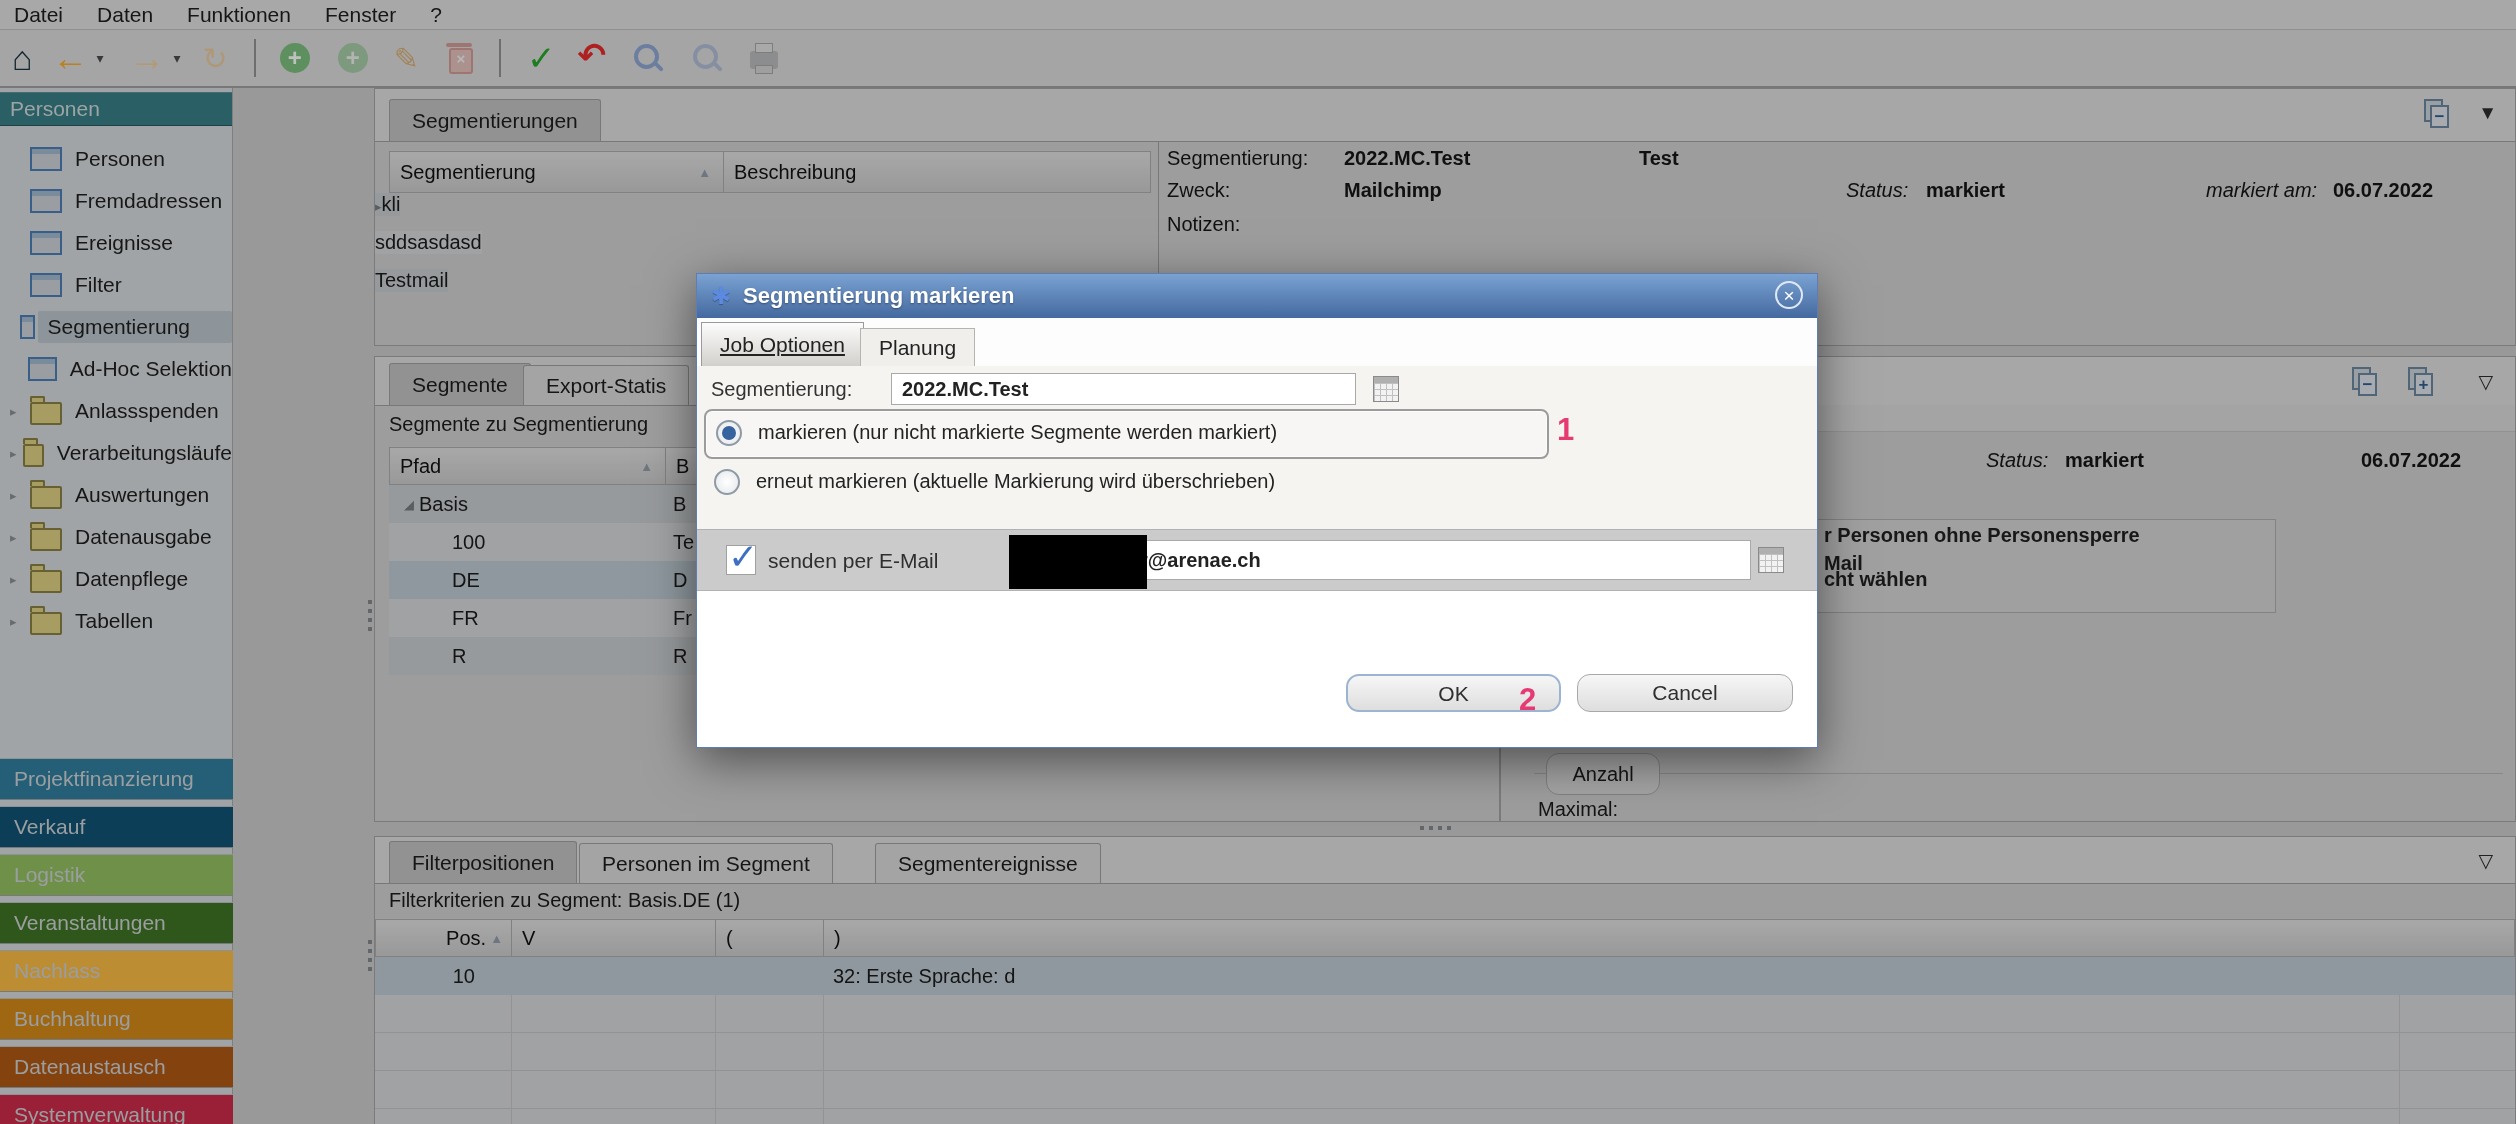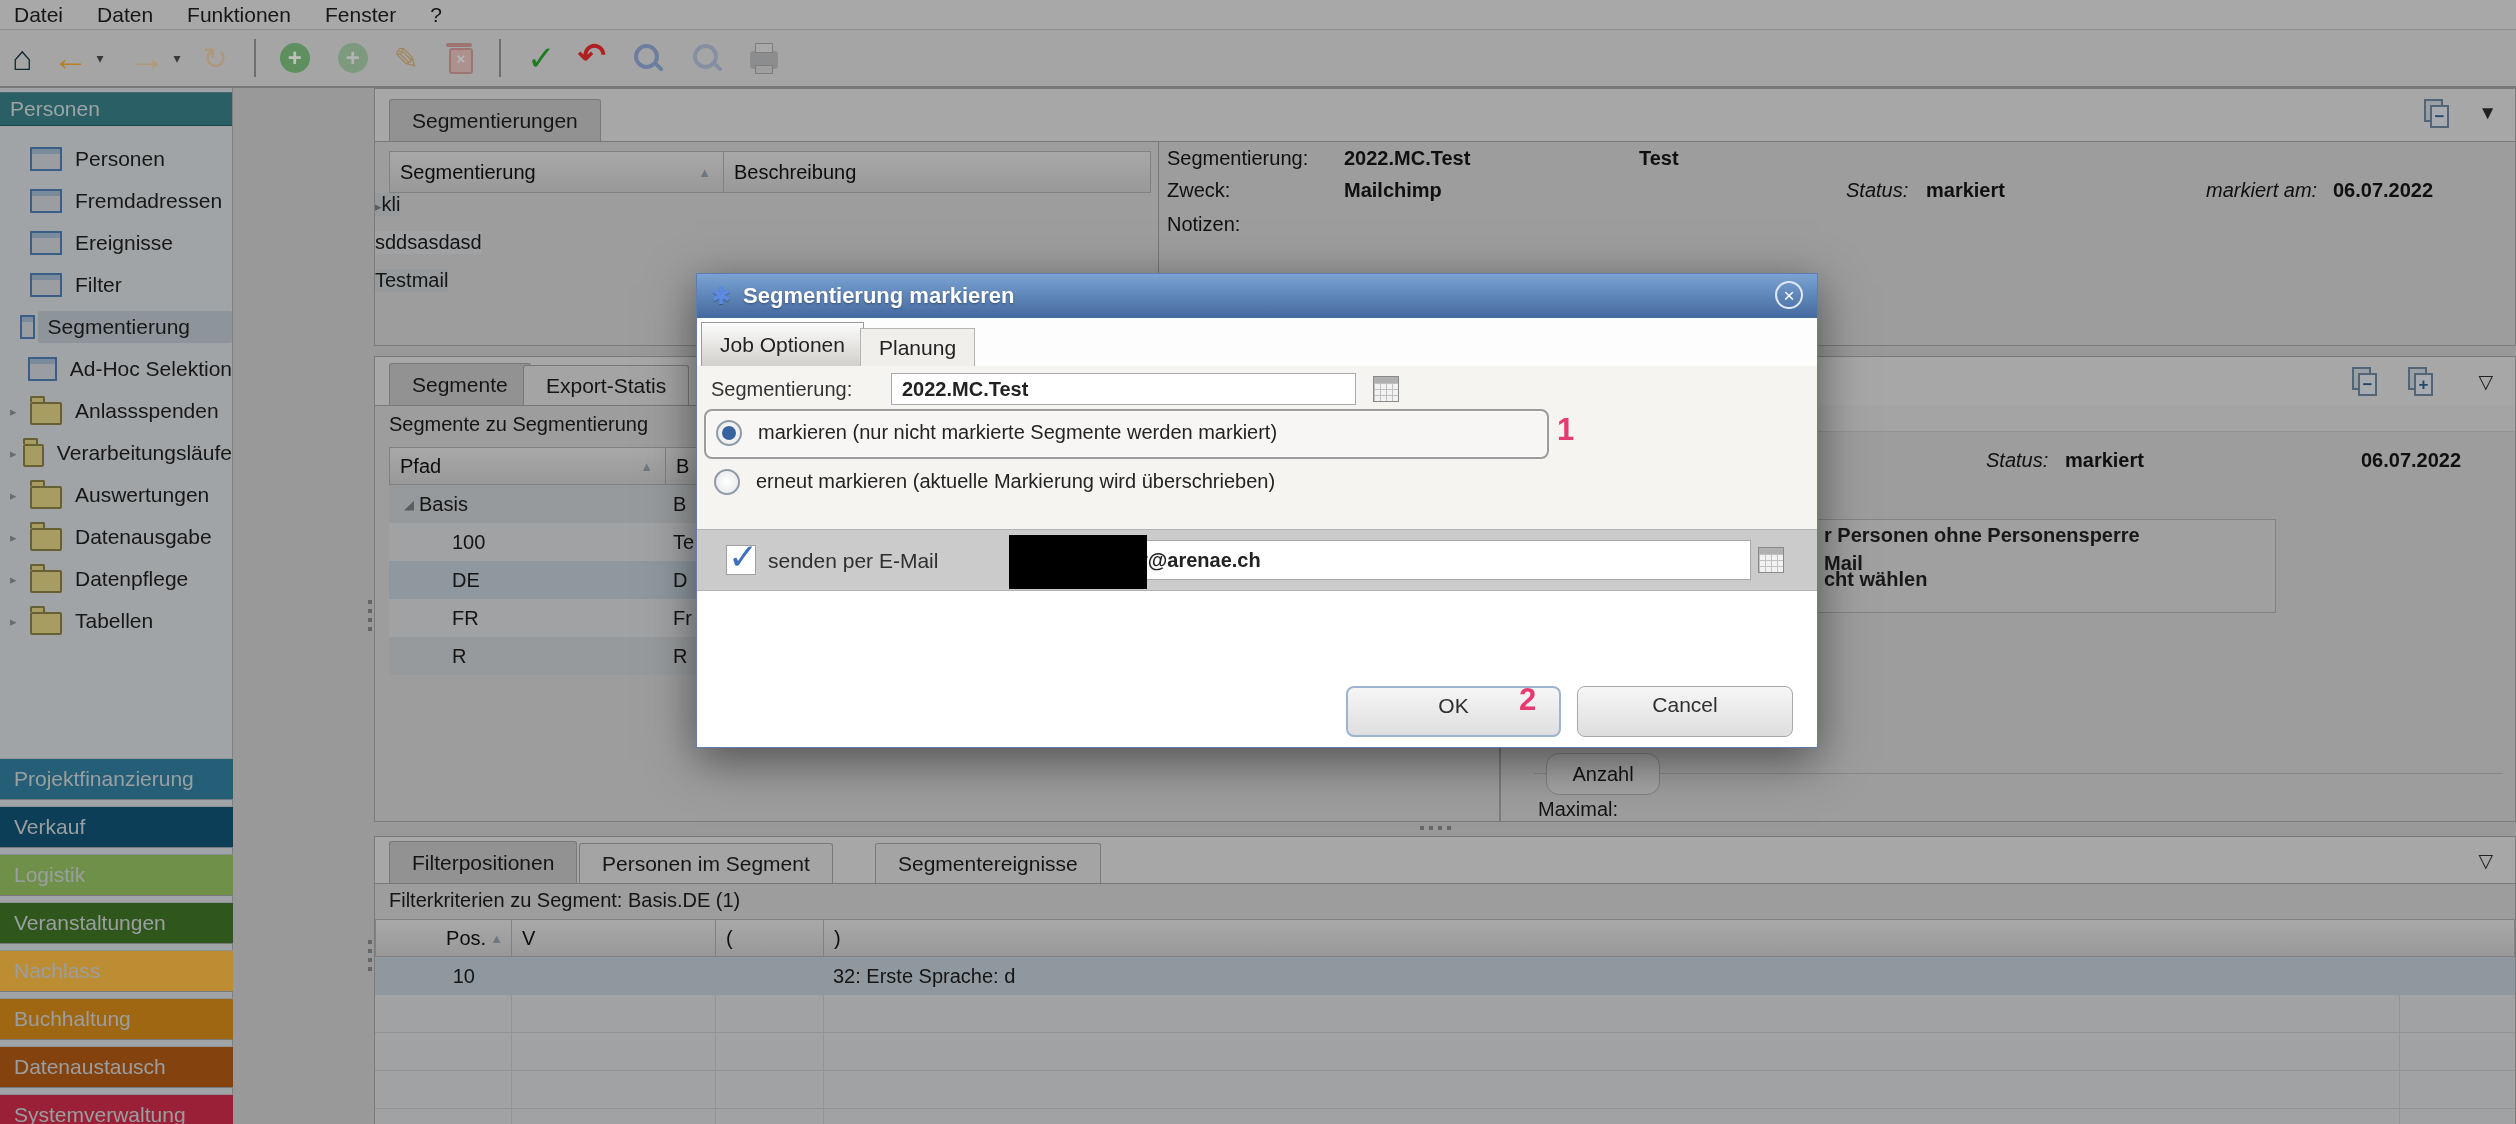--- a/index.html
+++ b/index.html
@@ -142,21 +142,21 @@
   .radio.sel::after{content:"";position:absolute;inset:4px;border-radius:50%;background:#36639f;}
   .radio-lab{position:absolute;font-size:20px;color:#232323;white-space:nowrap;}
   .annot{position:absolute;font-size:31px;font-weight:bold;color:#e63a72;z-index:5;font-style:normal;}
   .dlg-band{position:absolute;left:0;right:0;top:163px;height:62px;background:#cbcbcb;border-top:1px solid #b2b2b2;border-bottom:1px solid #b2b2b2;box-sizing:border-box;}
   .cbx{position:absolute;left:29px;top:15px;width:30px;height:30px;background:#fff;border:1px solid #a0a0a0;box-sizing:border-box;}
   .cbx .chk{position:absolute;left:1px;top:-10px;font-size:36px;font-weight:bold;color:#3f6fc0;}
   .band-lab{position:absolute;left:71px;top:0;height:62px;line-height:62px;font-size:21px;color:#2f2f2f;}
   .email-input{left:404px;top:10px;width:650px;height:40px;}
   .email-input .txt{padding-left:38px;}
   .redact{position:absolute;left:312px;top:5px;width:138px;height:54px;background:#000;}
-  .dlg-btn{position:absolute;top:320px;height:51px;background:linear-gradient(#f6f6f6,#dedede);border:1px solid #a8a8a8;border-radius:8px;font-size:21px;color:#2f2f2f;text-align:center;line-height:36px;box-sizing:border-box;cursor:default;}
+  .dlg-btn{position:absolute;top:308px;height:38px;background:linear-gradient(#f6f6f6,#dedede);border:1px solid #a8a8a8;border-radius:13px;font-size:21px;color:#2f2f2f;text-align:center;line-height:36px;box-sizing:border-box;cursor:default;}
   #okBtn{left:649px;width:215px;border:2px solid #9cb4d2;}
   #cancelBtn{left:880px;width:216px;}
 </style>
 </head>
 <body>
 
 <div class="app">
 
   <div class="menubar">
     <span>Datei</span>
@@ -425,21 +425,21 @@
 
   <div class="dim"></div>
 
   <div class="dialog">
     <div class="dlg-title">
       <span class="dlg-gear">✱</span>
       <span class="t">Segmentierung markieren</span>
       <span class="dlg-close">×</span>
     </div>
     <div class="dlg-tabs">
-      <div class="dtab" style="left:4px;">Job Optionen</div>
+      <div class="dtab" style="left:4px;text-decoration:underline;">Job Optionen</div>
       <div class="dtab off">Planung</div>
     </div>
     <div class="dlg-main">
       <div class="dlg-light"></div>
       <div class="dlg-lab" style="left:14px;top:12px;">Segmentierung:</div>
       <div class="dlg-input" style="left:194px;top:7px;width:465px;height:32px;padding-left:10px;">
           <span>2022.MC.Test</span>
         </div>
       <span class="icon-grid" style="left:676px;top:10px;"></span>
       <div class="focus-rect">

